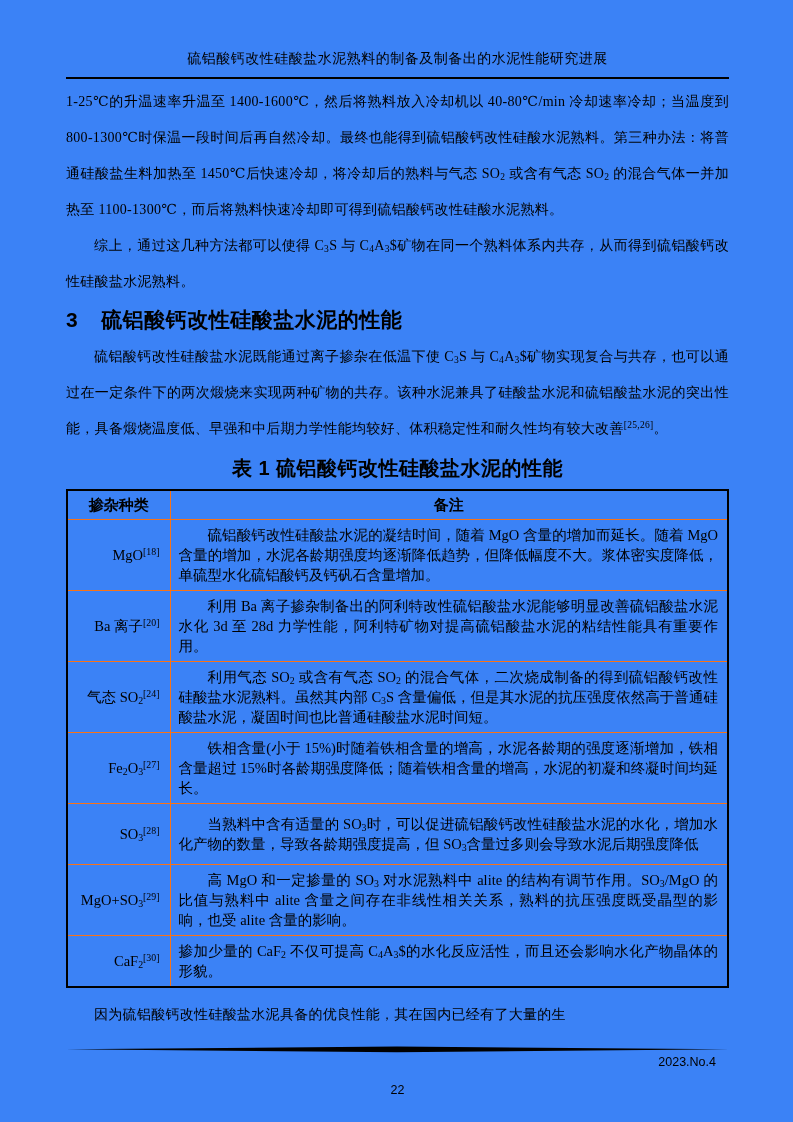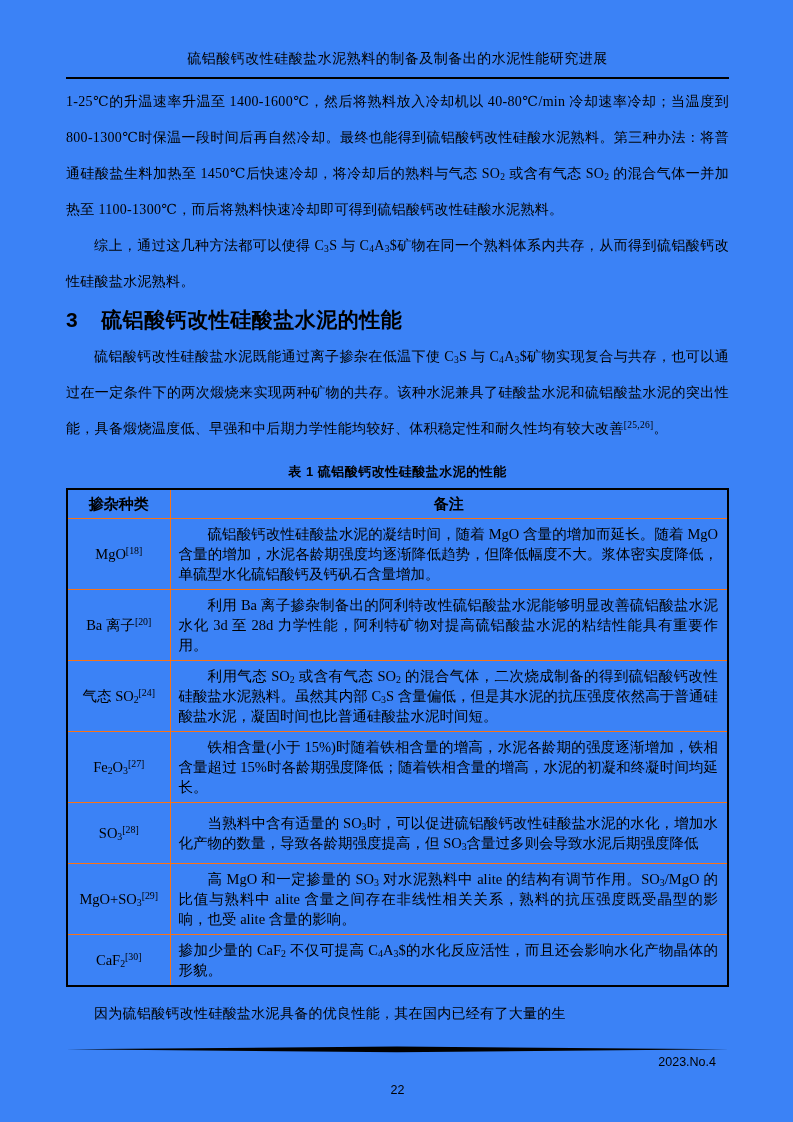--- a/index.html
+++ b/index.html
@@ -45,23 +45,23 @@
     line-height: 34px;
     margin: 3px 0 2px 0;
     letter-spacing: 0.5px;
   }
   .section-heading .num { margin-right: 0; }
   .section-heading .gap { display: inline-block; width: 1.1em; }
   
   .table-caption {
     font-family: "Liberation Sans", "DejaVu Sans", sans-serif;
     font-weight: bold;
-    font-size: 13px;
+    font-size: 20px;
     text-align: center;
-    margin: 16px 0 7px 0;
+    margin: 8px 0 7px 0;
     letter-spacing: 0.5px;
   }
   table.perf-table {
     width: 100%;
     border-collapse: collapse;
     border: 2.5px solid #000;
     font-size: 14.5px;
     line-height: 20px;
   }
   table.perf-table th, table.perf-table td {
@@ -69,23 +69,23 @@
   }
   table.perf-table th {
     font-family: "Liberation Sans", "DejaVu Sans", sans-serif;
     font-weight: bold;
     font-size: 15px;
     text-align: center;
     padding: 4px 2px;
   }
   td.dopant-cell {
     width: 103px;
-    text-align: center;
+    text-align: right;
     vertical-align: middle;
-    padding: 4px 3px;
+    padding: 4px 10px;
   }
   td.remark-cell {
     text-align: justify;
     vertical-align: middle;
     padding: 5px 9px 5px 8px;
   }
   td.remark-cell .remark { display: block; text-indent: 2em; }
   td.remark-cell .remark.no-indent { text-indent: 0; }
   td.remark-cell.tall { padding: 10px 9px 10px 8px; }
   

